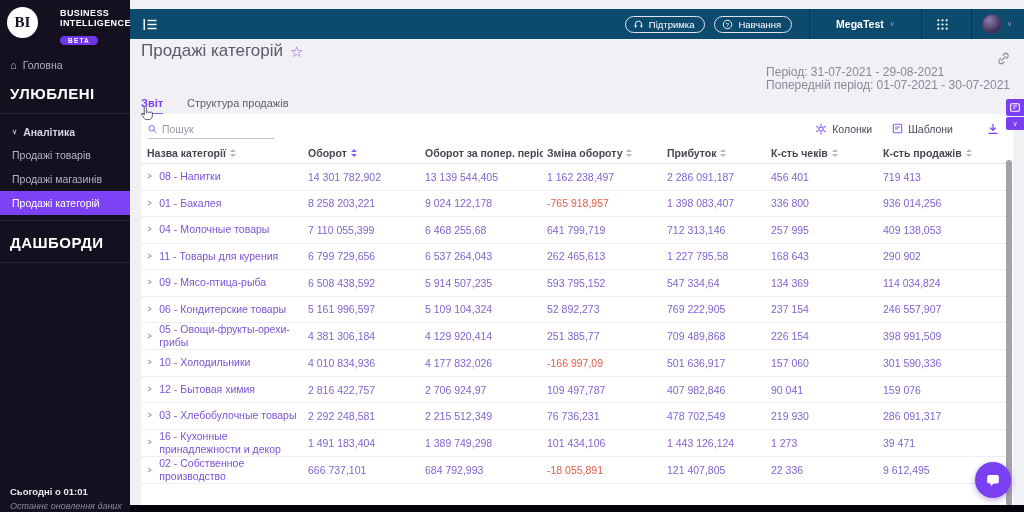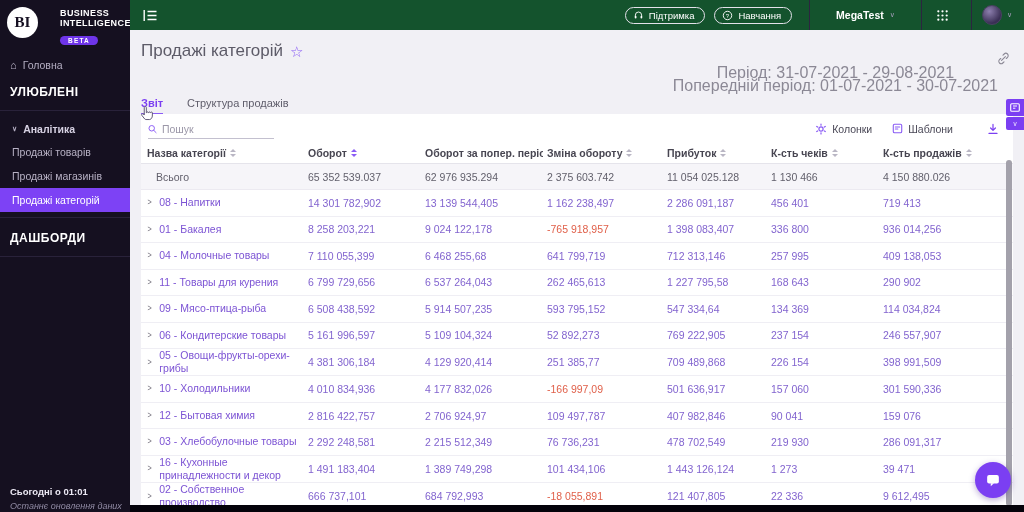--- a/index.html
+++ b/index.html
@@ -8,50 +8,50 @@
   
   .sidebar { position:absolute; left:0; top:0; width:130px; height:512px; background:#151020; z-index:5; }
   .logo-row { display:flex; align-items:flex-start; gap:22px; padding:7px 6px 4px 7px; }
   .logo-circle { width:31px; height:31px; border-radius:50%; background:#fff; display:flex; align-items:center; justify-content:center;
                  font-family:"Liberation Serif", serif; font-weight:bold; font-size:15px; color:#161022; flex:none; }
   .logo-name { color:#fff; font-weight:bold; font-size:9px; letter-spacing:.4px; line-height:1.1; padding-top:2px; }
   .beta-pill { display:inline-block; background:#6e35e9; color:#fff; font-size:6.5px; font-weight:bold; letter-spacing:1.2px;
                padding:1px 8px; border-radius:6px; margin-top:2px; }
   .side-home { display:flex; align-items:center; gap:6px; color:#b4aec2; font-size:10.5px; padding:6px 10px; margin-top:2px; cursor:pointer; }
   .home-glyph { font-size:11px; color:#b4aec2; }
-  .side-header { color:#fff; font-weight:bold; font-size:12px; letter-spacing:.5px; padding:8px 10px 6px 10px; }
+  .side-header { color:#fff; font-weight:bold; font-size:15px; letter-spacing:.5px; padding:8px 10px 6px 10px; }
   .side-divider { height:1px; background:#29223a; margin:5px 0; }
   .side-group { display:flex; align-items:center; gap:6px; color:#d6d1e2; font-size:10.5px; font-weight:bold; padding:7px 10px 5px 12px; cursor:pointer; }
   .side-group .chev { font-size:7px; color:#b4aec2; }
   .side-item { color:#b7b1c4; font-size:10.5px; padding:6px 10px 6px 12px; cursor:pointer; white-space:nowrap; }
   .side-item.active { background:#7d42f5; color:#fff; }
   .side-footer { position:absolute; left:10px; right:2px; bottom:0; padding-bottom:1px; }
   .footer-time { color:#ece9f4; font-size:9.5px; font-weight:bold; }
   .footer-note { color:#8f89a2; font-size:9px; font-style:italic; margin-top:4px; white-space:nowrap; }
 
   
-  .topbar { position:absolute; left:130px; top:0; right:0; height:30px; background:#14532d; display:flex; align-items:center; z-index:5; }
+  .topbar { position:absolute; left:130px; top:9px; right:0; height:30px; background:#0c4a6e; display:flex; align-items:center; z-index:5; }
   .burger { margin-left:13px; cursor:pointer; display:flex; }
   .topbar-right { margin-left:auto; display:flex; align-items:center; height:100%; }
   .pill { display:flex; align-items:center; gap:5px; border:1px solid #e3e1ea; border-radius:10px; height:17px; padding:0 10px 0 7px;
           color:#fff; font-size:9.5px; margin-right:9px; cursor:pointer; }
   .tb-sep { width:1px; height:30px; background:#2c2540; margin:0 0 0 8px; }
   .org { display:flex; align-items:center; gap:6px; color:#fff; font-size:10.5px; font-weight:bold; padding:0 18px 0 26px; cursor:pointer; height:100%; }
   .chev-sm { font-size:7px; color:#a59dbb; font-weight:normal; }
   .apps-btn { padding:0 14px; height:100%; display:flex; align-items:center; cursor:pointer; }
   .avatar-wrap { display:flex; align-items:center; gap:5px; padding:0 12px 0 10px; height:100%; cursor:pointer; }
   .avatar { width:20px; height:20px; border-radius:50%; background:radial-gradient(circle at 35% 30%, #8d7fae, #3a2f55 70%); border:1px solid #4a4162; }
 
   
   .main { position:absolute; left:130px; top:30px; right:0; bottom:0; background:#f1f0f5; }
   .page-title-row { position:absolute; left:11px; top:11px; display:flex; align-items:center; gap:7px; }
   .page-title { font-size:17px; color:#5d5b68; }
   .fav-star { color:#8a5cf5; font-size:15px; cursor:pointer; line-height:1; }
   .share-link { position:absolute; right:14px; top:21px; cursor:pointer; }
-  .period-lines { position:absolute; right:26px; top:36px; text-align:center; font-size:16px; color:#8b8895; line-height:13px; }
+  .period-lines { position:absolute; right:14px; top:36px; text-align:left; font-size:12px; color:#8b8895; line-height:13px; }
 
   .tabs { position:absolute; left:11px; top:67px; display:flex; gap:24px; font-size:11px; }
   .tab { color:#5f5d6b; cursor:pointer; padding-bottom:4px; }
   .tab.active { color:#7b3ff2; font-weight:bold; border-bottom:2px solid #8b5cf6; }
   .cursor-hand { position:absolute; left:9px; top:76px; z-index:9; pointer-events:none; }
 
   
   .card { position:absolute; left:11px; top:84px; right:11px; bottom:7px; background:#fff; overflow:hidden; }
   .search-row { height:29px; display:flex; align-items:center; padding:0 14px 0 7px; }
   .search-box { display:flex; align-items:center; gap:5px; width:126px; border-bottom:1px solid #c3c0cf; padding-bottom:3px; margin-top:4px; }
@@ -287,29 +287,20 @@
         </div>
       <div class="th">
           <span>К-сть продажів</span>
           <span class="sort">
             <i class="up"></i>
             <i class="dn"></i>
           </span>
         </div>
     </div>
 
-    <div class="grid-row total-row">
-      <div class="cell">Всього</div>
-      <div class="cell">65 352 539.037</div>
-      <div class="cell">62 976 935.294</div>
-      <div class="cell">2 375 603.742</div>
-      <div class="cell">11 054 025.128</div>
-      <div class="cell">1 130 466</div>
-      <div class="cell">4 150 880.026</div>
-    </div>
 
     <div>
         <div class="grid-row trow">
     <div class="cell name-cell">
       <span class="row-chev">&gt;</span>
       <span>08 - Напитки</span>
     </div>
     <div class="cell">14 301 782,902</div>
     <div class="cell">13 139 544,405</div>
     <div class="cell">1 162 238,497</div>

